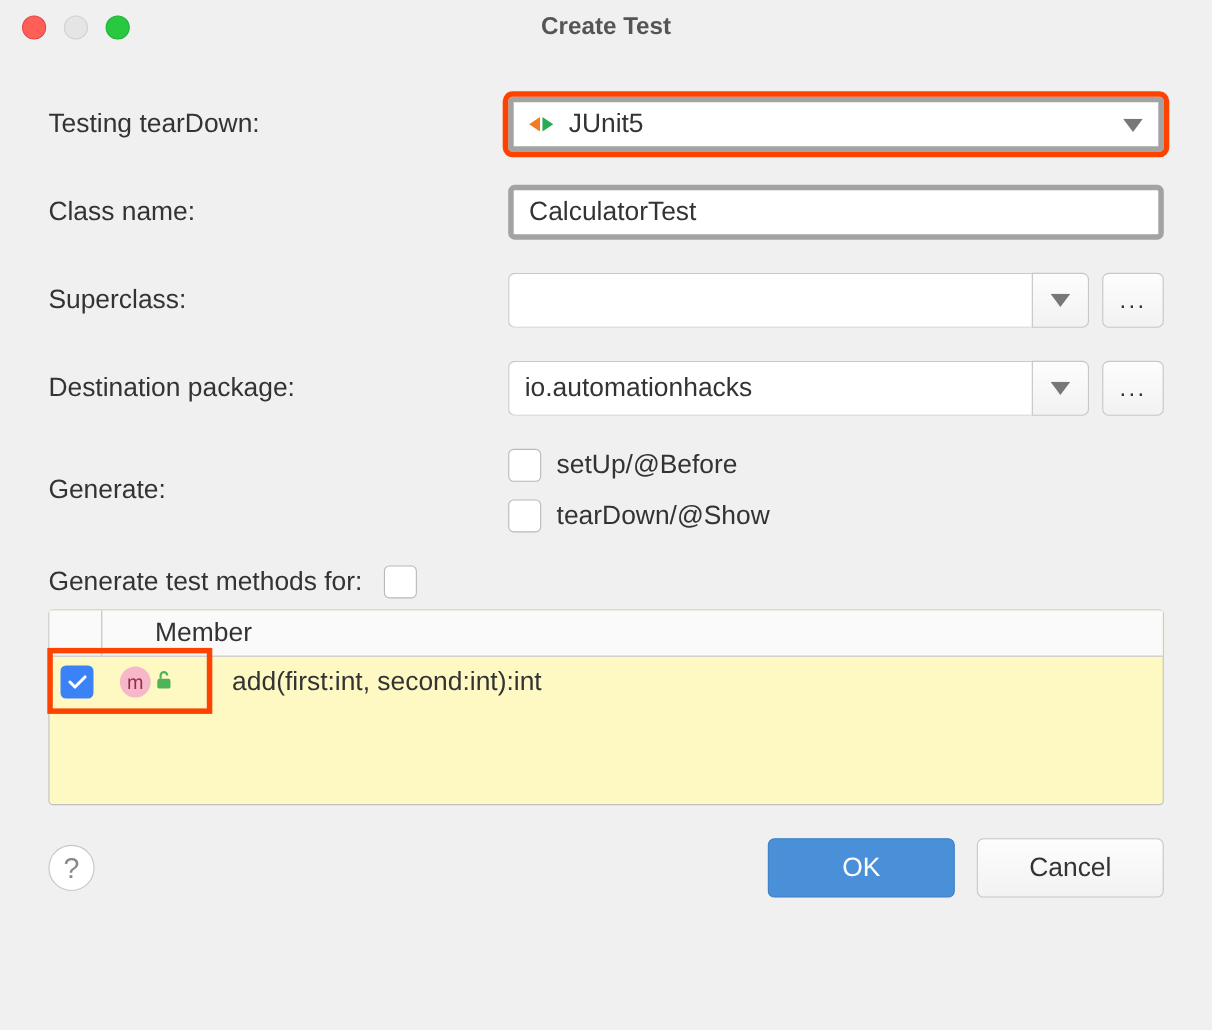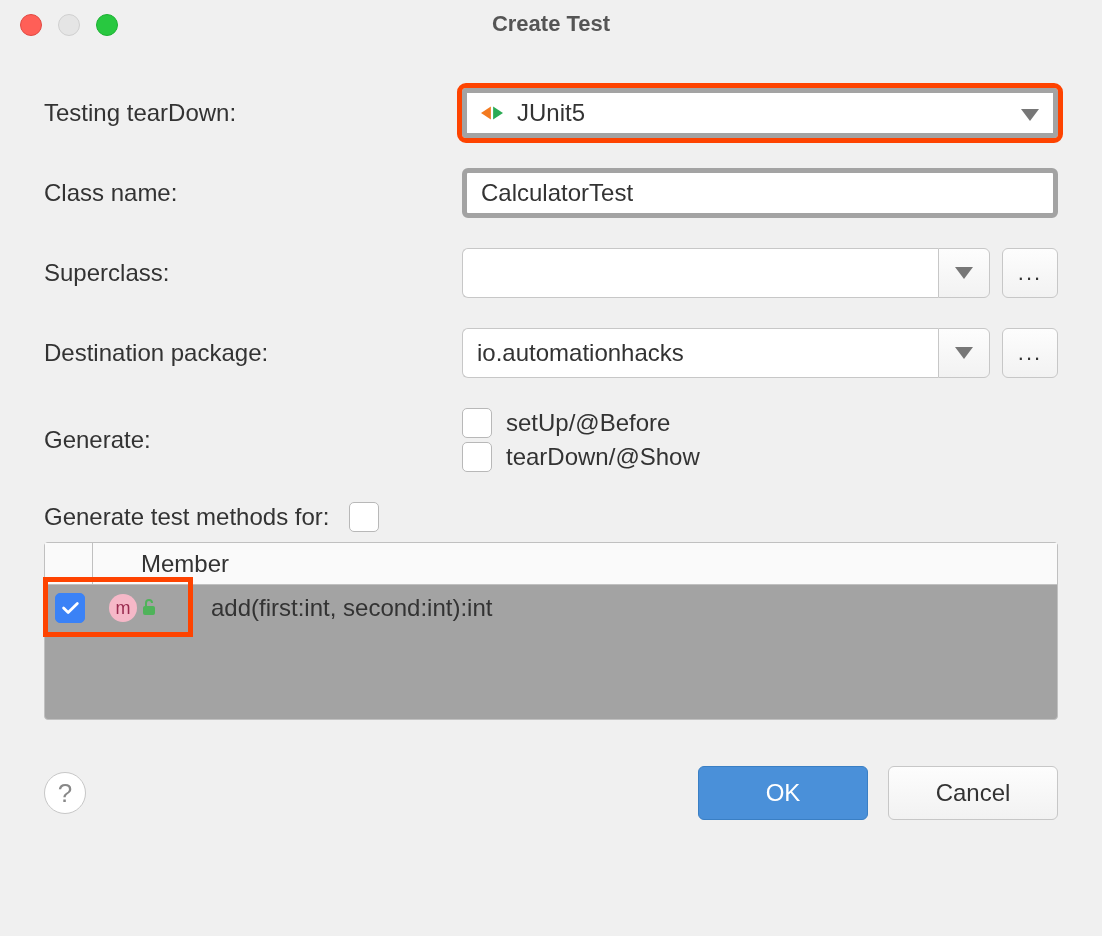--- a/index.html
+++ b/index.html
@@ -147,40 +147,40 @@
     justify-content: center;
   }
   .checkbox.checked {
     background: #3b82f6;
     border-color: #3b82f6;
   }
   .generate-row { }
   .gen-options {
     display: flex;
     flex-direction: column;
-    gap: 4px;
+    gap: 16px;
   }
   .gen-opt {
     display: flex;
     align-items: center;
   }
   .section-row {
     display: flex;
     align-items: center;
     margin: 28px 0 10px 0;
   }
   .section-row .label2 {
     font-size: 24px;
     margin-right: 20px;
   }
   .members-table {
     border: 1px solid #c0c0c0;
     border-radius: 4px;
-    background: #a3a3a3;
-    margin: 0 0 16px 0;
+    background: #fef9c3;
+    margin: 0 0 0 0;
     width: 100%;
     height: 178px;
     position: relative;
   }
   .mt-header {
     height: 42px;
     display: flex;
     align-items: center;
     border-bottom: 1px solid #c0c0c0;
     background: #fafafa;

